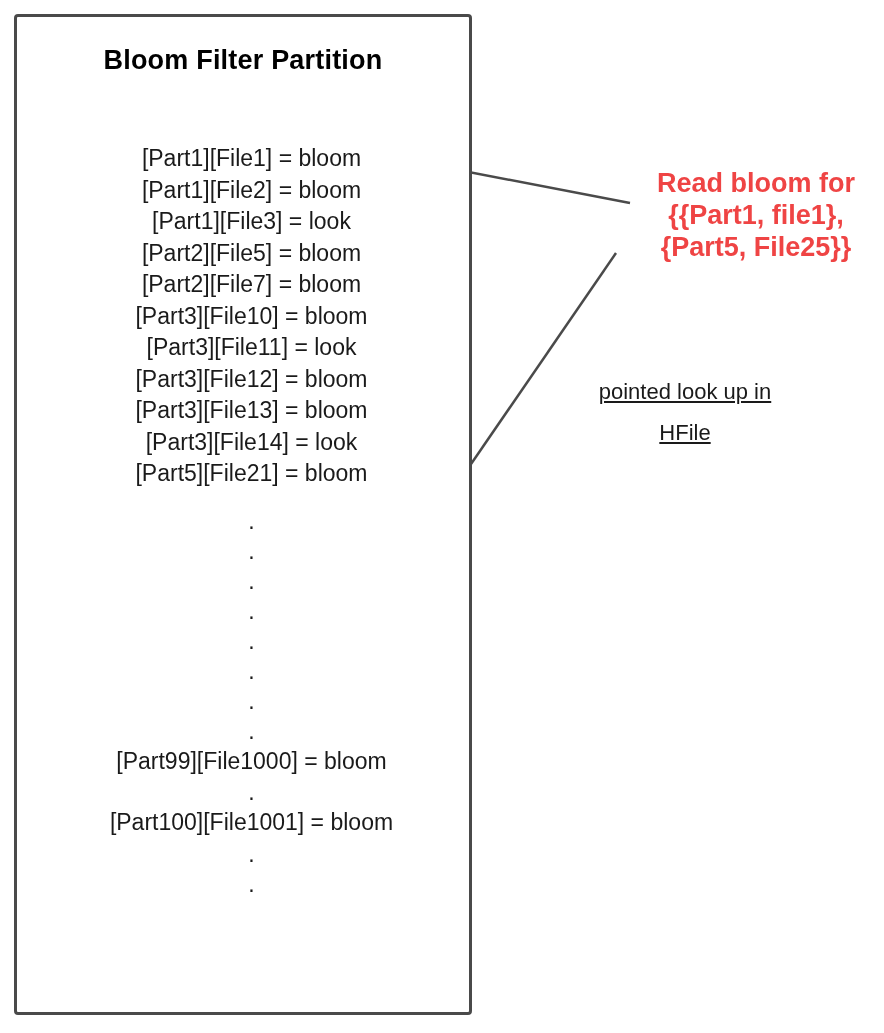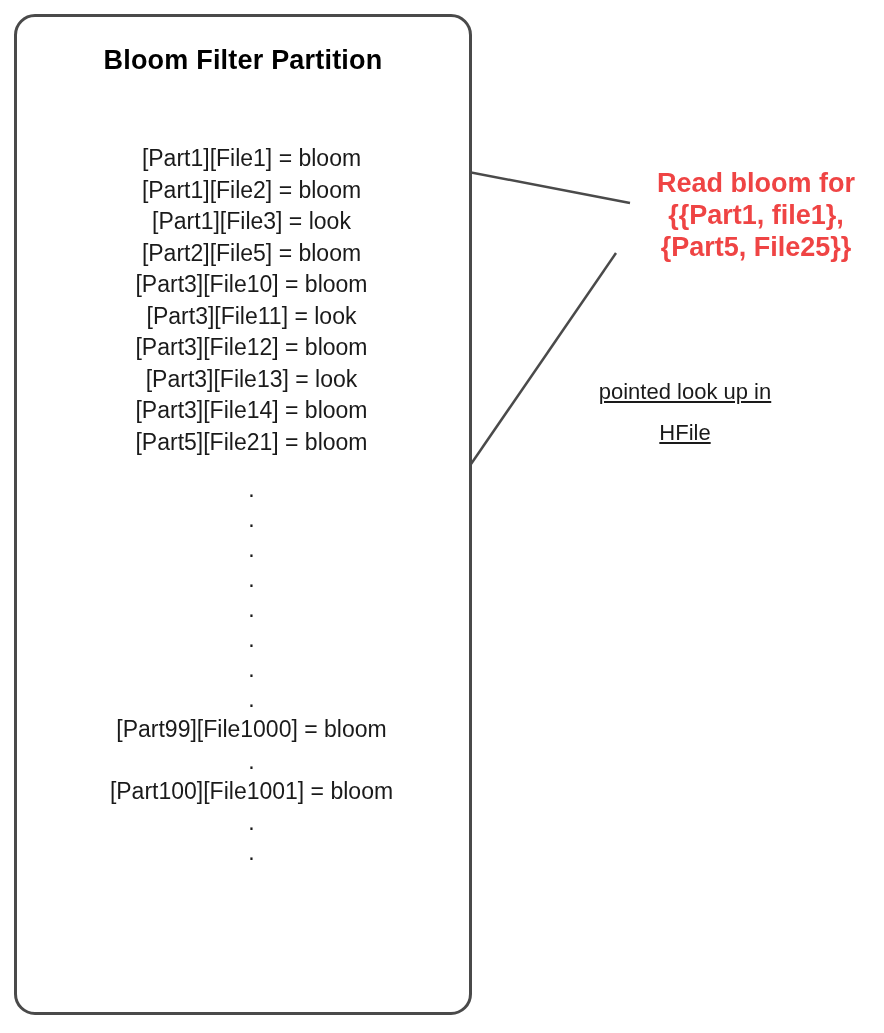--- a/index.html
+++ b/index.html
@@ -34,21 +34,21 @@
   .arrowhead-path {
     fill: var(--stroke);
   }
   .box {
     position: absolute;
     left: 14px;
     top: 14px;
     width: 458px;
     height: 1001px;
     border: 3px solid var(--stroke);
-    border-radius: 21px;
+    border-radius: 4px;
     box-sizing: border-box;
     text-align: center;
     background: #ffffff;
   }
   .box-title {
     margin-top: 28px;
     font-size: 27px;
     font-weight: bold;
     color: #000000;
     letter-spacing: 0.2px;
@@ -110,25 +110,26 @@
     <line class="arrow-line" x1="616" y1="253" x2="392" y2="579" marker-end="url(#arrowhead)"></line>
   </svg>
 
   <div class="box">
     <div class="box-title">Bloom Filter Partition</div>
     <div class="entries">
         <div class="entry">[Part1][File1] = bloom</div>
         <div class="entry">[Part1][File2] = bloom</div>
         <div class="entry">[Part1][File3] = look</div>
         <div class="entry">[Part2][File5] = bloom</div>
+        <div class="entry">[Part2][File7] = bloom</div>
         <div class="entry">[Part3][File10] = bloom</div>
         <div class="entry">[Part3][File11] = look</div>
         <div class="entry">[Part3][File12] = bloom</div>
-        <div class="entry">[Part3][File13] = look</div>
-        <div class="entry">[Part3][File14] = bloom</div>
+        <div class="entry">[Part3][File13] = bloom</div>
+        <div class="entry">[Part3][File14] = look</div>
         <div class="entry">[Part5][File21] = bloom</div>
         <div class="entry dot" style="margin-top: 16px;">.</div>
         <div class="entry dot">.</div>
         <div class="entry dot">.</div>
         <div class="entry dot">.</div>
         <div class="entry dot">.</div>
         <div class="entry dot">.</div>
         <div class="entry dot">.</div>
         <div class="entry dot">.</div>
         <div class="entry">[Part99][File1000] = bloom</div>

